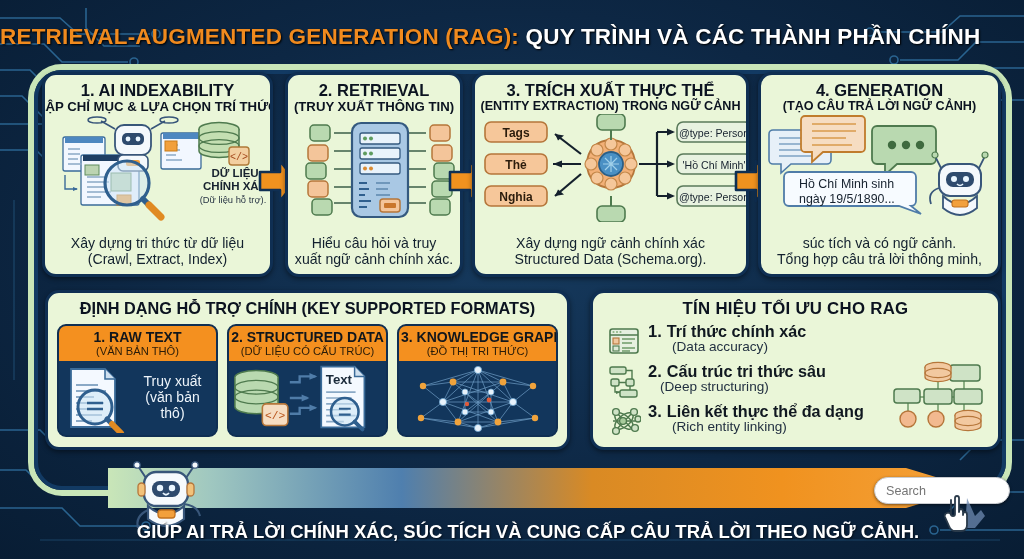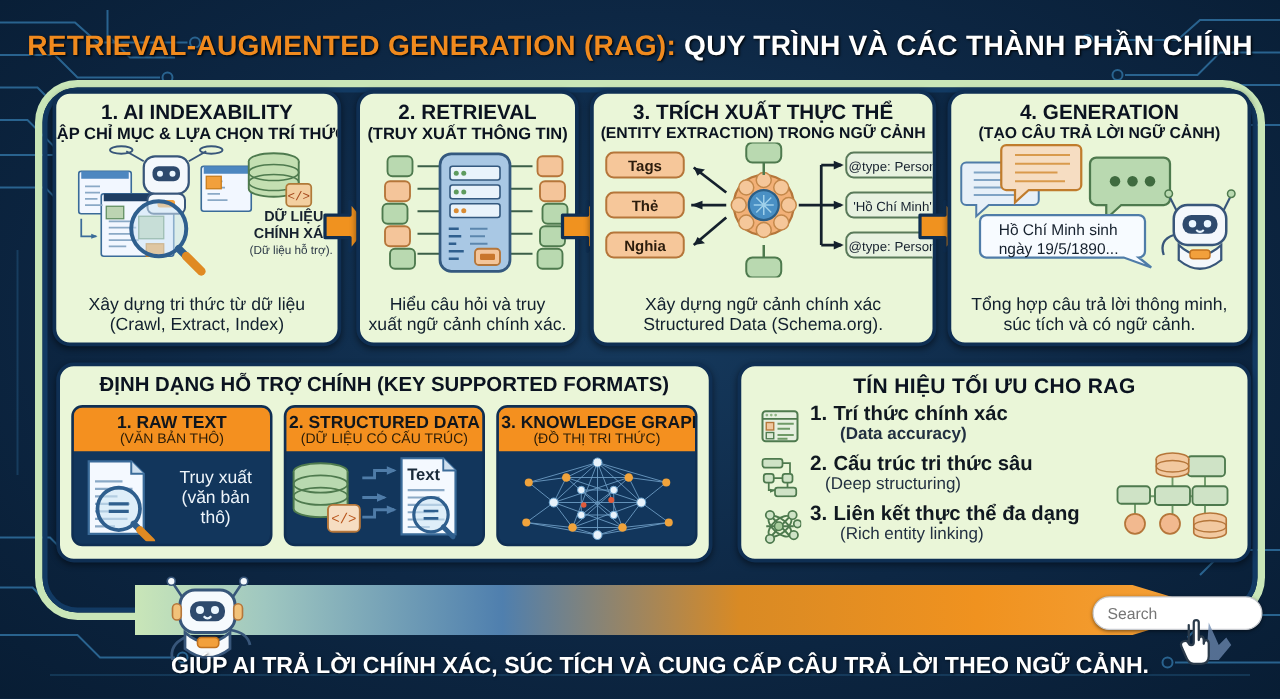--- a/index.html
+++ b/index.html
@@ -12,21 +12,21 @@
   .stage {
     position: relative; width: 1024px; height: 559px;
     background:
       radial-gradient(ellipse at 50% 45%, #163a5e 0%, #0d2744 55%, #081d34 100%);
     overflow: hidden;
   }
   .circuit { position: absolute; inset: 0; pointer-events: none; }
 
   
   .title-bar {
-    position: absolute; top: 24px; left: 0; width: 1024px;
+    position: absolute; top: 24px; left: 0; width: 948px;
     text-align: center; white-space: nowrap;
   }
   .title-bar span {
     font-size: 22.5px; font-weight: bold; letter-spacing: .2px;
     font-family: "Liberation Sans", sans-serif;
   }
   .t-orange { color: #f08a1e; text-shadow: 1px 1px 2px #000; }
   .t-white  { color: #ffffff; text-shadow: 1px 1px 2px #000; }
 
   
@@ -439,22 +439,22 @@
           <rect x="13" y="14" width="28" height="15" rx="7" fill="#2e4a6d"></rect>
           <circle cx="21" cy="21" r="3" fill="#eaf6ff"></circle>
             <circle cx="33" cy="21" r="3" fill="#eaf6ff"></circle>
           <path d="M24 26 q3 3 6 0" stroke="#eaf6ff" stroke-width="1.6" fill="none"></path>
           <path d="M10 38 q17 16 34 0 v12 q-17 14 -34 0z" fill="#f4f8fc" stroke="#38567a" stroke-width="1.8"></path>
           <rect x="19" y="42" width="16" height="7" rx="2.5" fill="#f2a03c" stroke="#c2721e" stroke-width="1.1"></rect>
           <path d="M6 30 q-12 4 -8 16" stroke="#38567a" stroke-width="1.8" fill="none"></path>
         </g>
       </svg>
     </div>
+    <div class="card-cap">súc tích và có ngữ cảnh.</div>
     <div class="card-cap">Tổng hợp câu trả lời thông minh,</div>
-    <div class="card-cap">súc tích và có ngữ cảnh.</div>
   </div>
 
   <div class="panel" id="panelL">
     <div class="panel-title">ĐỊNH DẠNG HỖ TRỢ CHÍNH (KEY SUPPORTED FORMATS)</div>
     <div class="fmt-row">
 
       <div class="fmt">
         <div class="fmt-head">
           <div class="fmt-h1">1. RAW TEXT</div>
           <div class="fmt-h2">(VĂN BẢN THÔ)</div>
@@ -587,21 +587,21 @@
           <rect x="6" y="22" width="6" height="5" fill="#dce9d6" stroke="#4e7a4e" stroke-width="1.1"></rect>
           <g stroke="#6f9a68" stroke-width="1.5">
               <path d="M15 15h13M15 19h10M15 24h13M15 27h8"></path>
             </g>
         </svg>
         <div>
           <div style="display:flex;gap:5px;align-items:baseline;">
             <span class="sig-num">1.</span>
             <span class="sig-txt-1">Trí thức chính xác</span>
           </div>
-          <div class="sig-txt-2" style="margin-left:24px;font-weight:bold;">(Data accuracy)</div>
+          <div class="sig-txt-2" style="margin-left:24px;">(Data accuracy)</div>
         </div>
       </div>
 
       <div class="sig-item">
         <svg class="sig-icon" viewBox="0 0 34 34">
           <rect x="3" y="3" width="16" height="7" rx="2" fill="#cfe3c6" stroke="#4e7a4e" stroke-width="1.4"></rect>
           <rect x="4" y="15" width="8" height="7" rx="2" fill="#cfe3c6" stroke="#4e7a4e" stroke-width="1.4"></rect>
           <rect x="19" y="15" width="8" height="7" rx="2" fill="#cfe3c6" stroke="#4e7a4e" stroke-width="1.4"></rect>
           <rect x="13" y="26" width="17" height="7" rx="2" fill="#cfe3c6" stroke="#4e7a4e" stroke-width="1.4"></rect>
           <g stroke="#4e7a4e" stroke-width="1.4" fill="none">

